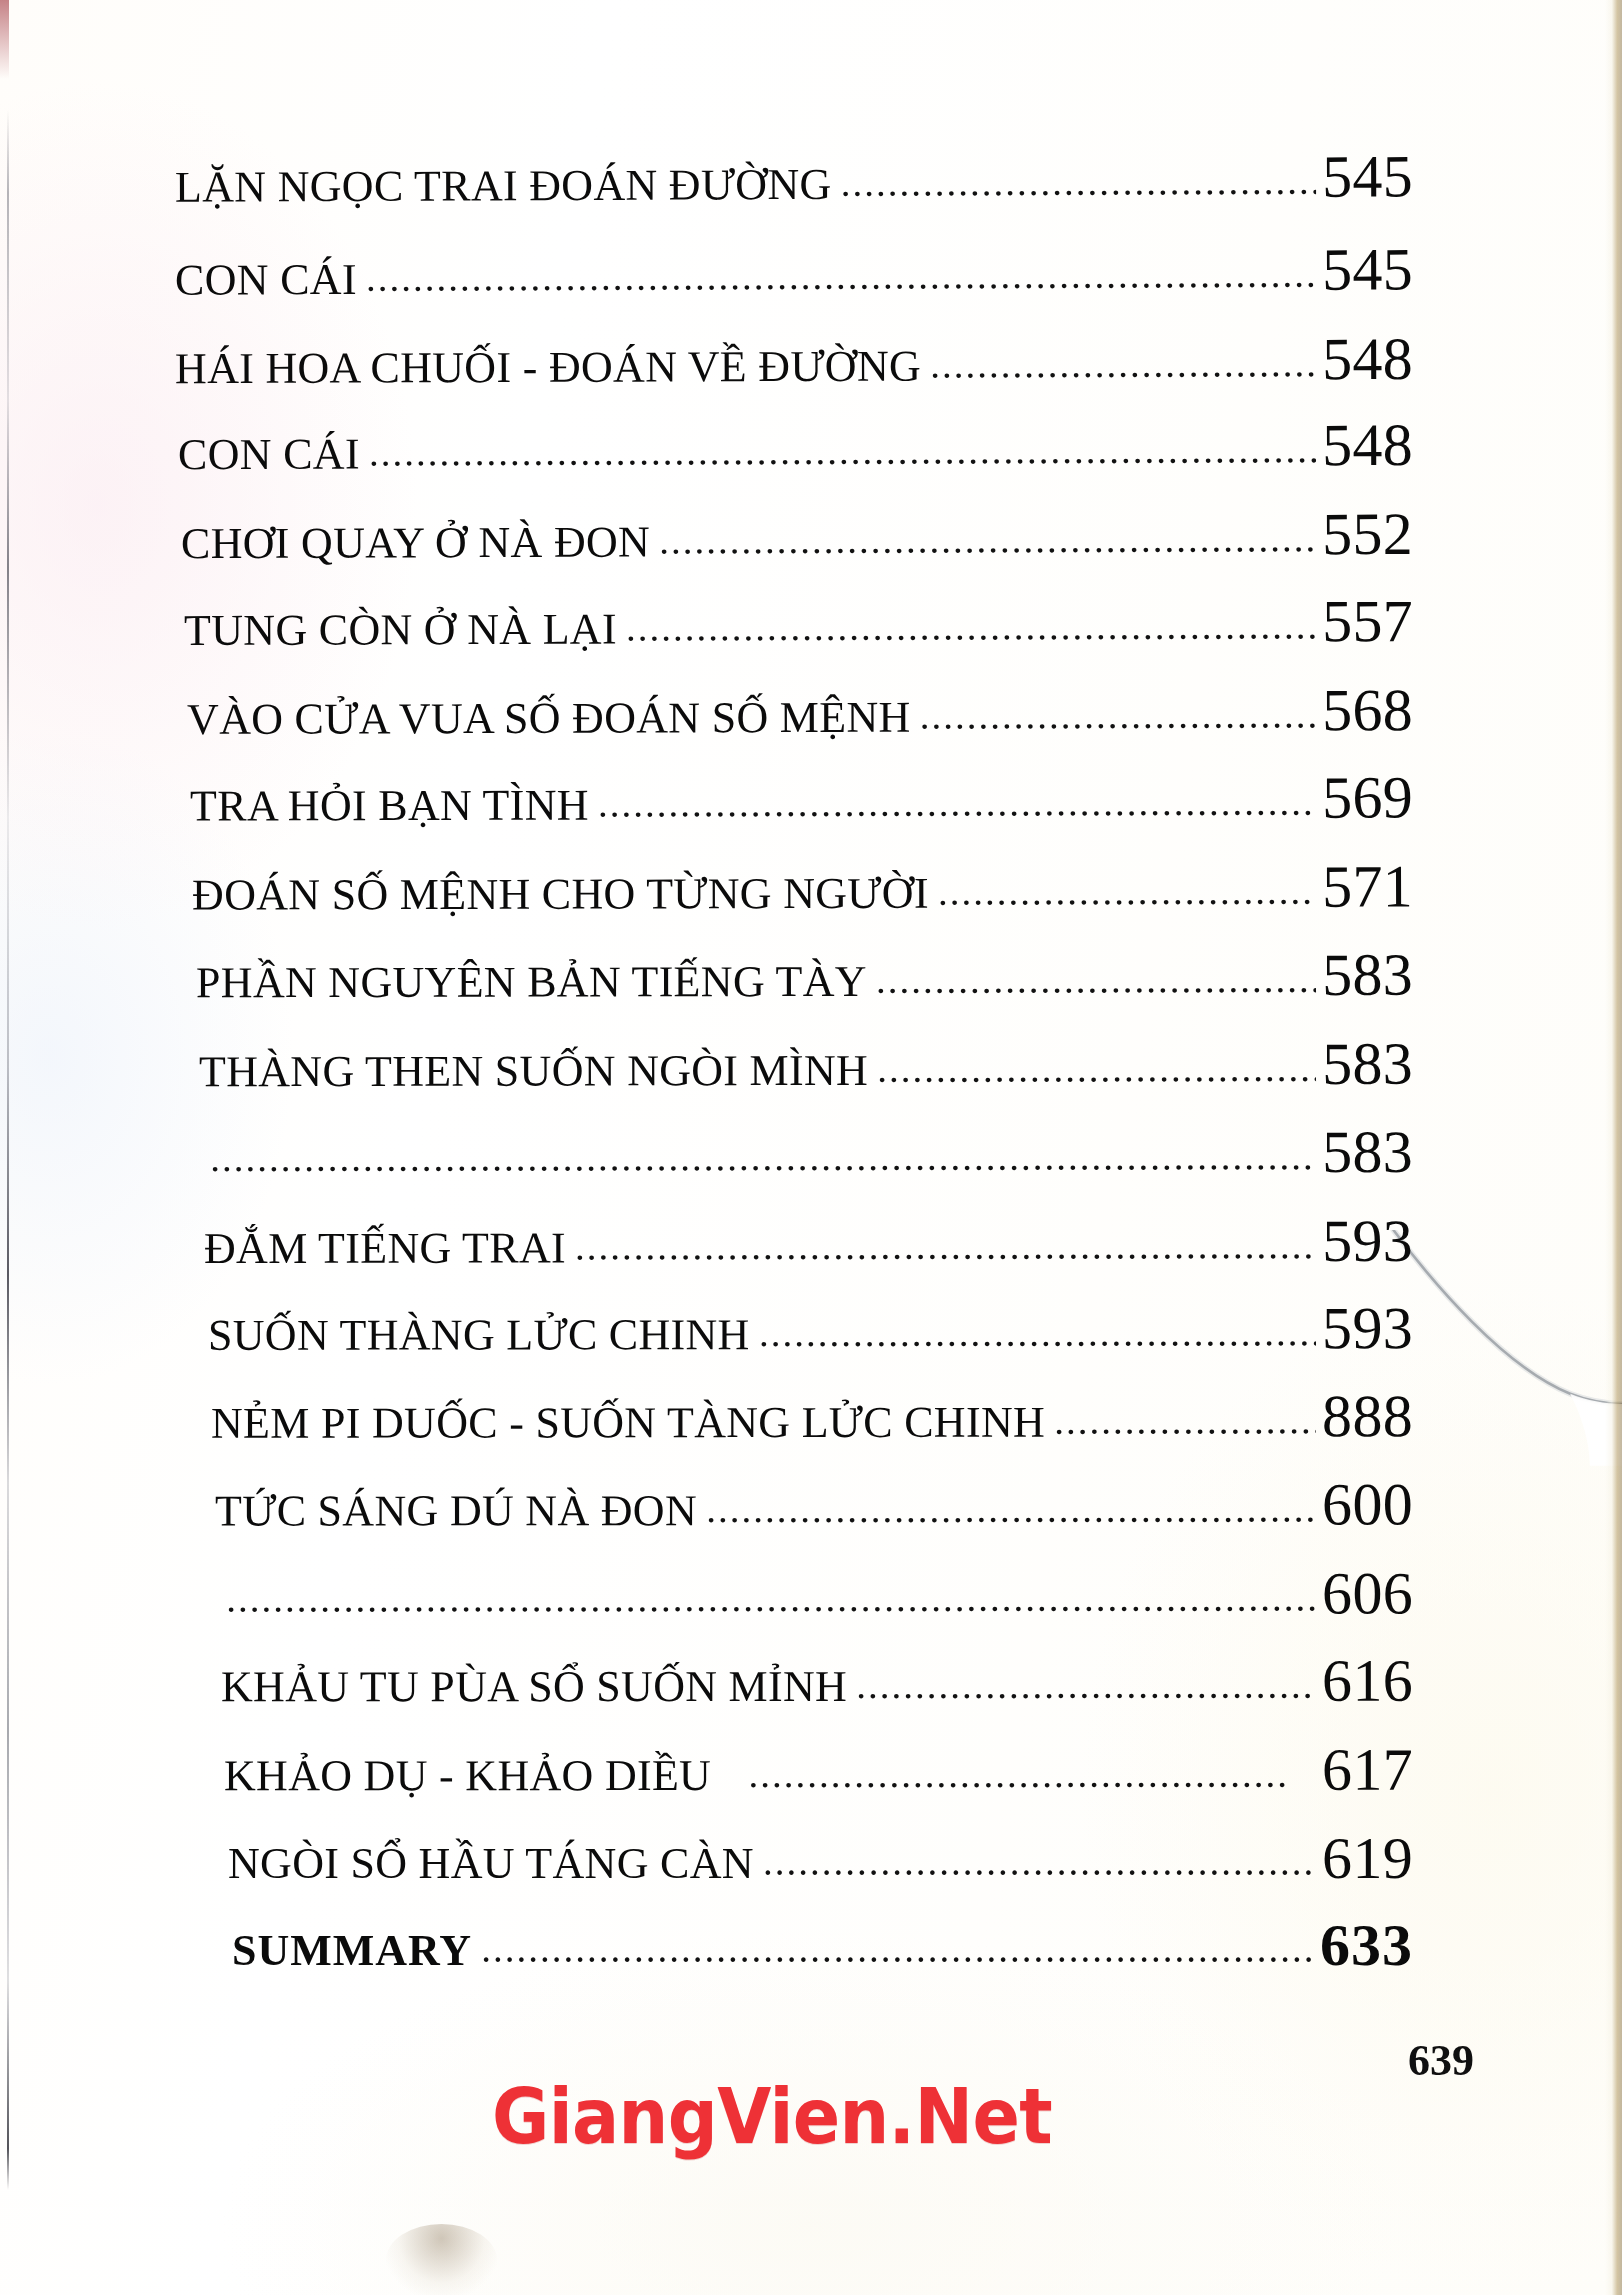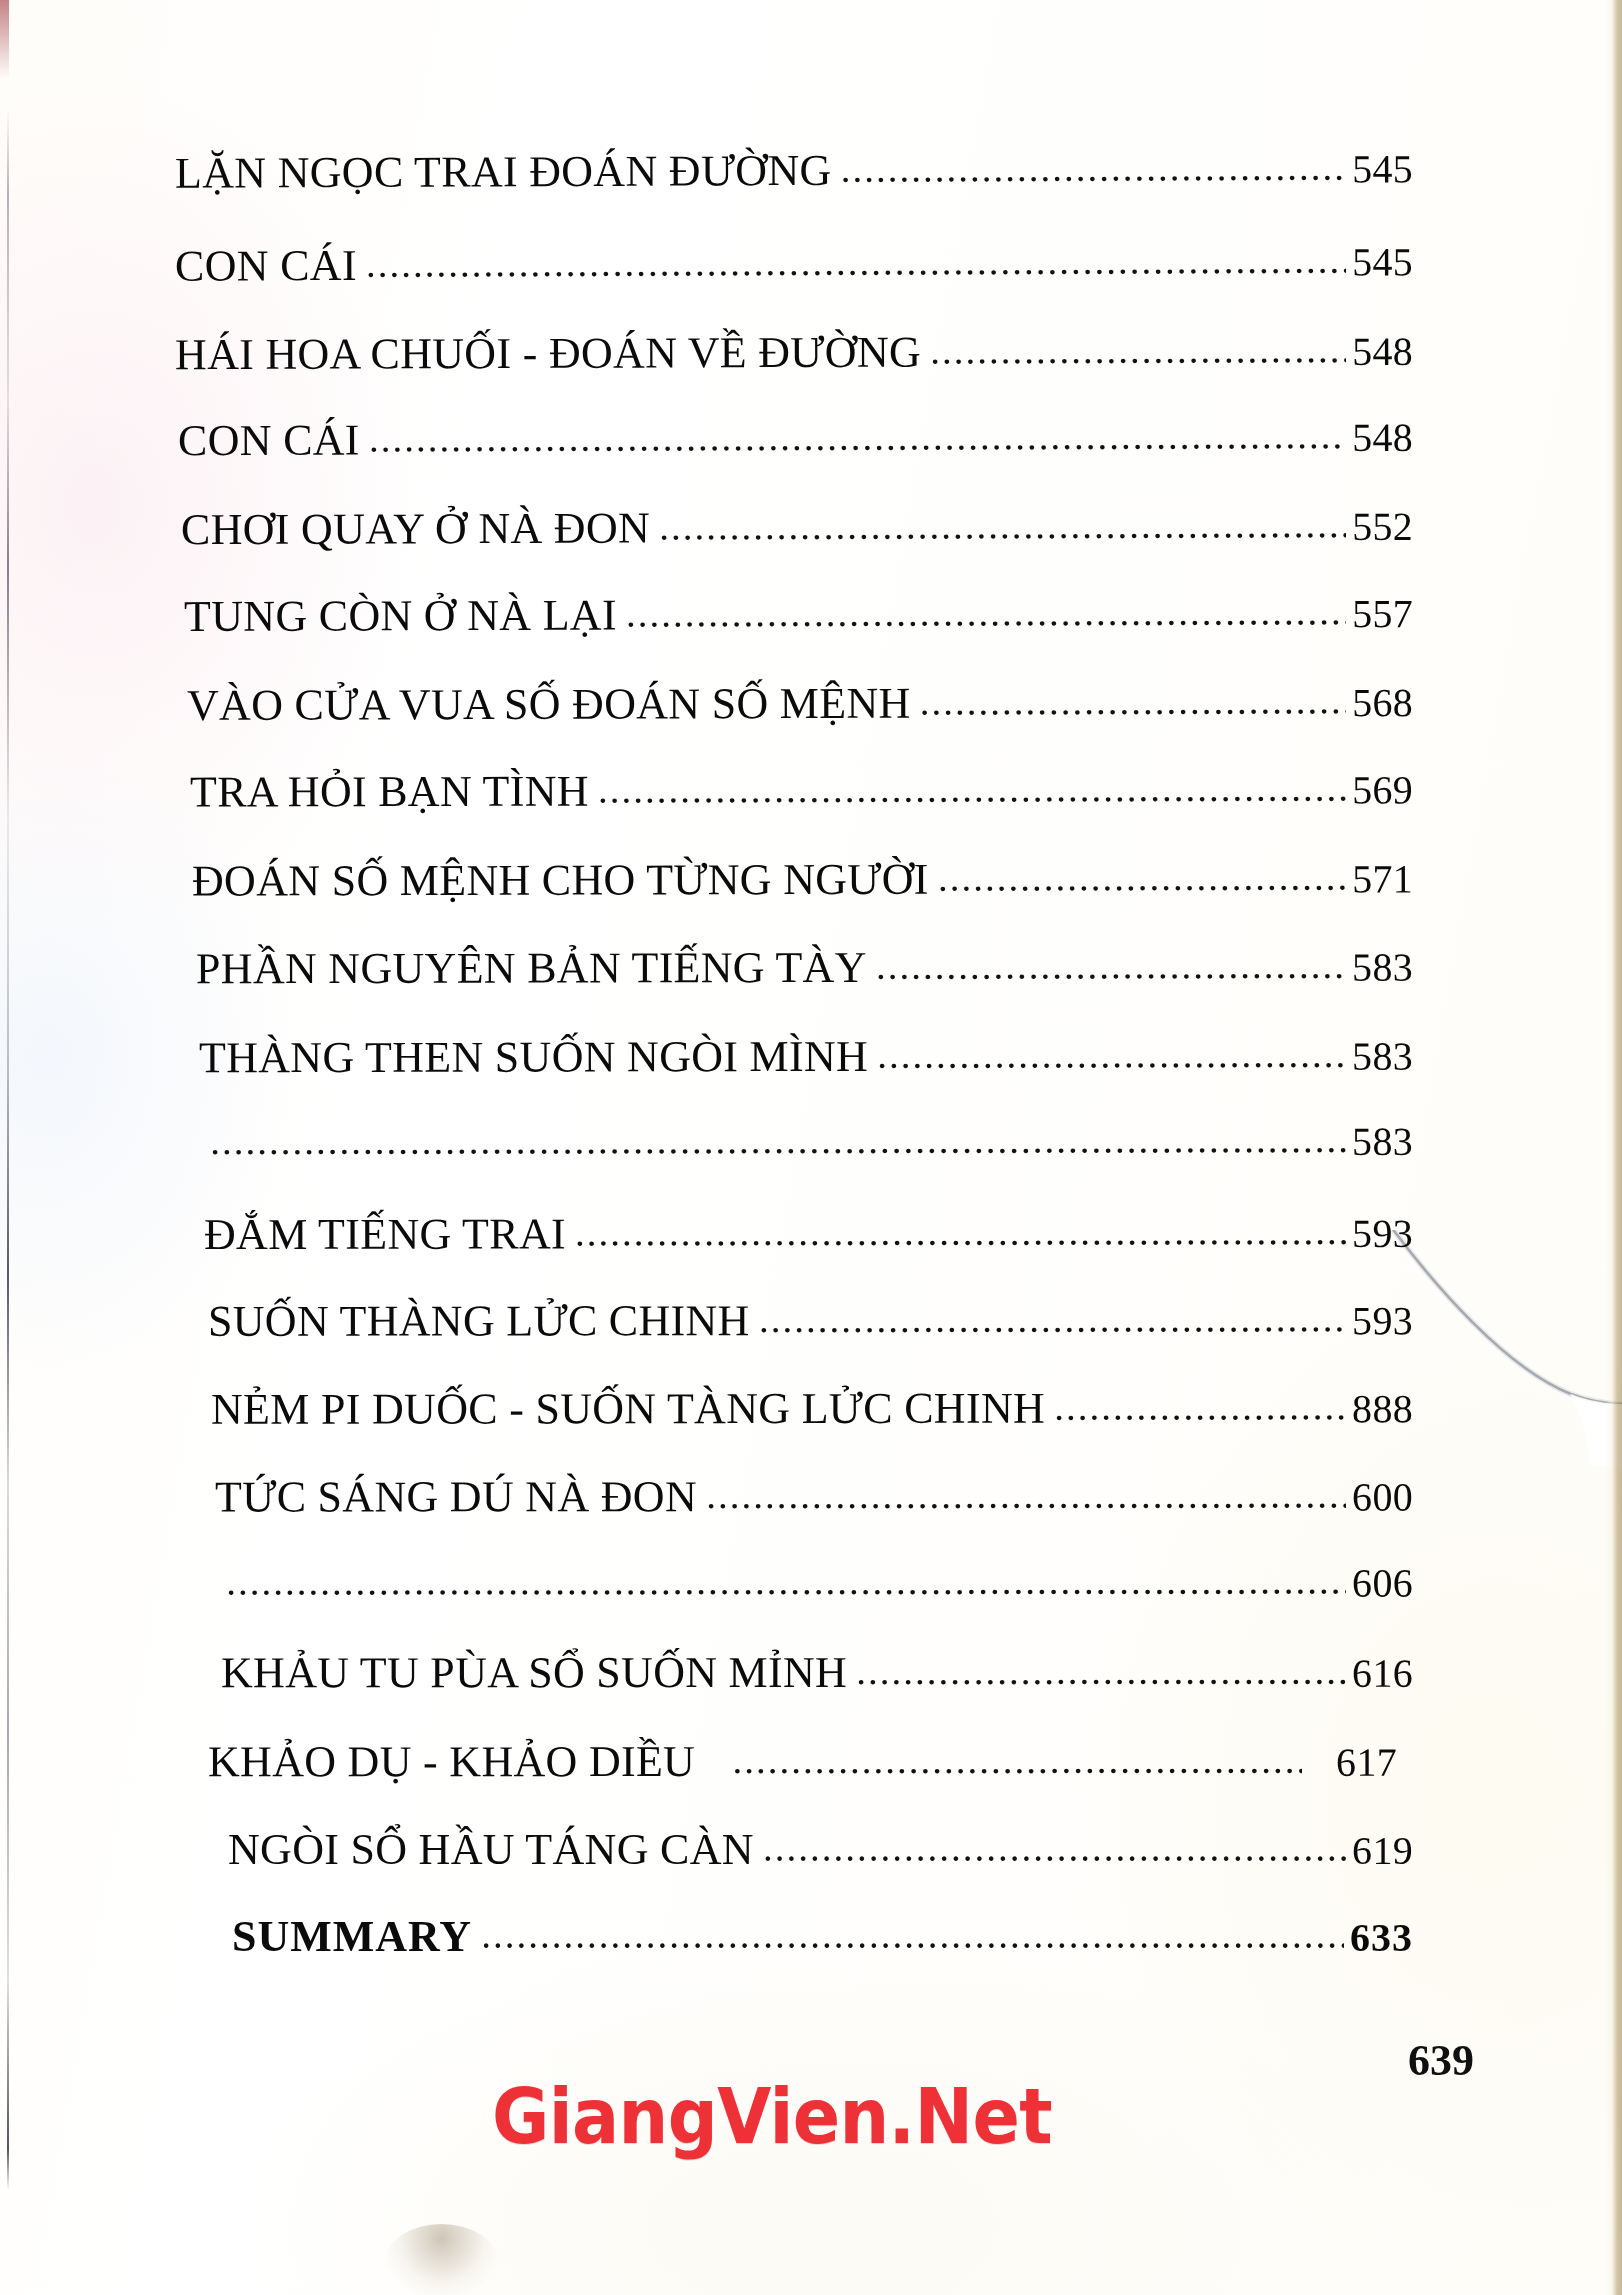--- a/index.html
+++ b/index.html
@@ -109,21 +109,21 @@
     overflow: hidden;
     margin: 0 6.5px 0 9.2px;
     font-size: 39px;
     letter-spacing: 2px;
     color: #111;
     position: relative;
     top: -2.6px;
   }
   .toc-row .pageno {
     flex: 0 0 auto;
-    font-size: 40px;
+    font-size: 60px;
   }
   .toc-row.bold .title,
   .toc-row.bold .pageno {
     font-weight: bold;
     letter-spacing: 1px;
   }
 
   
   .folio {
     position: absolute;
@@ -281,21 +281,21 @@
       <span class="leader">.....................................................................................................................................</span>
       <span class="pageno">606</span>
     </div>
 
     <div class="toc-row" style="left:221px; top:1647px; width:1192px; transform:rotate(-0.03deg);">
       <span class="title">KHẢU TU PÙA SỔ SUỐN MỈNH</span>
       <span class="leader">.....................................................................................................................................</span>
       <span class="pageno">616</span>
     </div>
 
-    <div class="toc-row" style="left:208px; top:1736px; width:1189px; transform:rotate(-0.03deg);gap:28px;">
+    <div class="toc-row" style="left:224px; top:1736px; width:1189px; transform:rotate(-0.03deg);gap:28px;">
       <span class="title">KHẢO DỤ - KHẢO DIỀU</span>
       <span class="leader">.....................................................................................................................................</span>
       <span class="pageno">617</span>
     </div>
 
     <div class="toc-row" style="left:228px; top:1824px; width:1185px; transform:rotate(0deg);">
       <span class="title">NGÒI SỔ HẦU TÁNG CÀN</span>
       <span class="leader">.....................................................................................................................................</span>
       <span class="pageno">619</span>
     </div>

